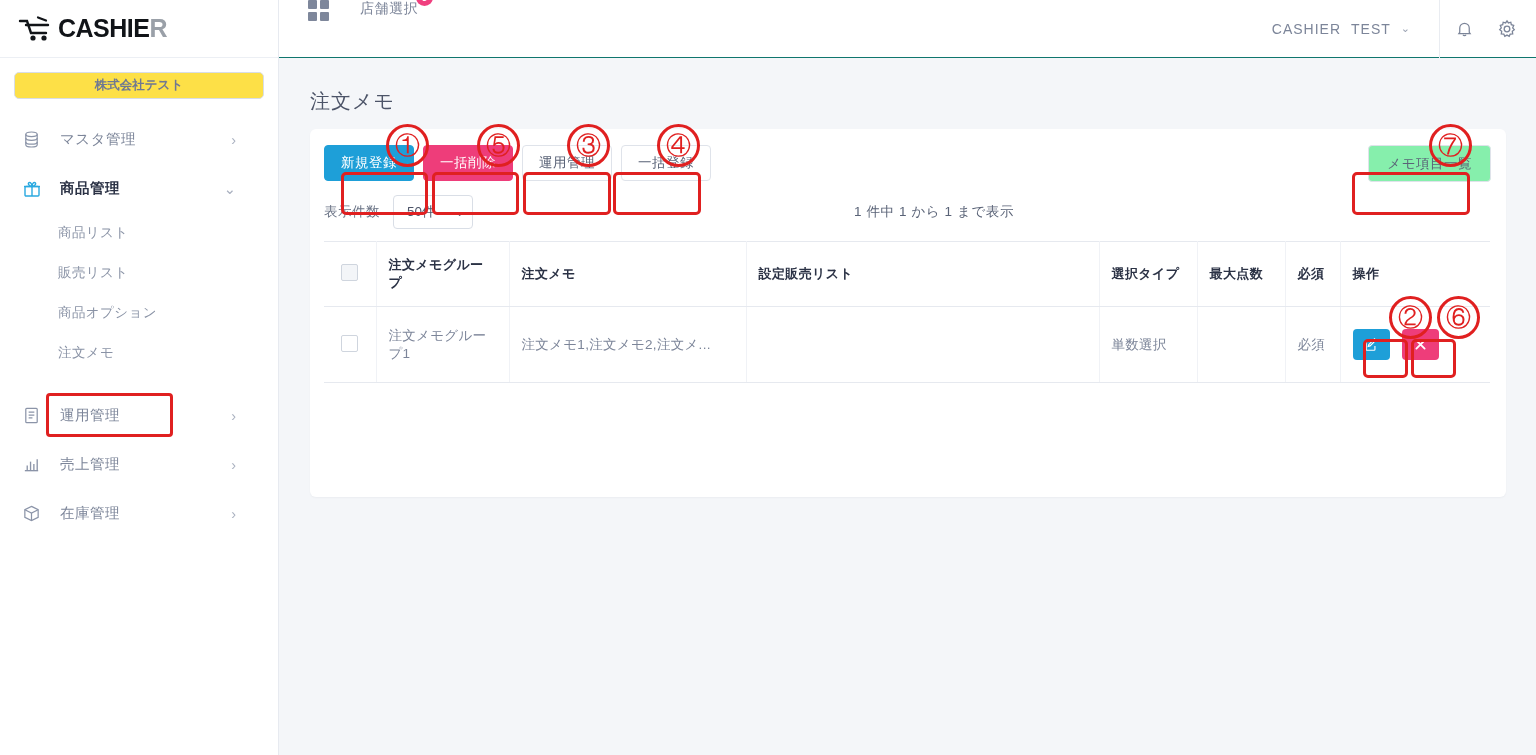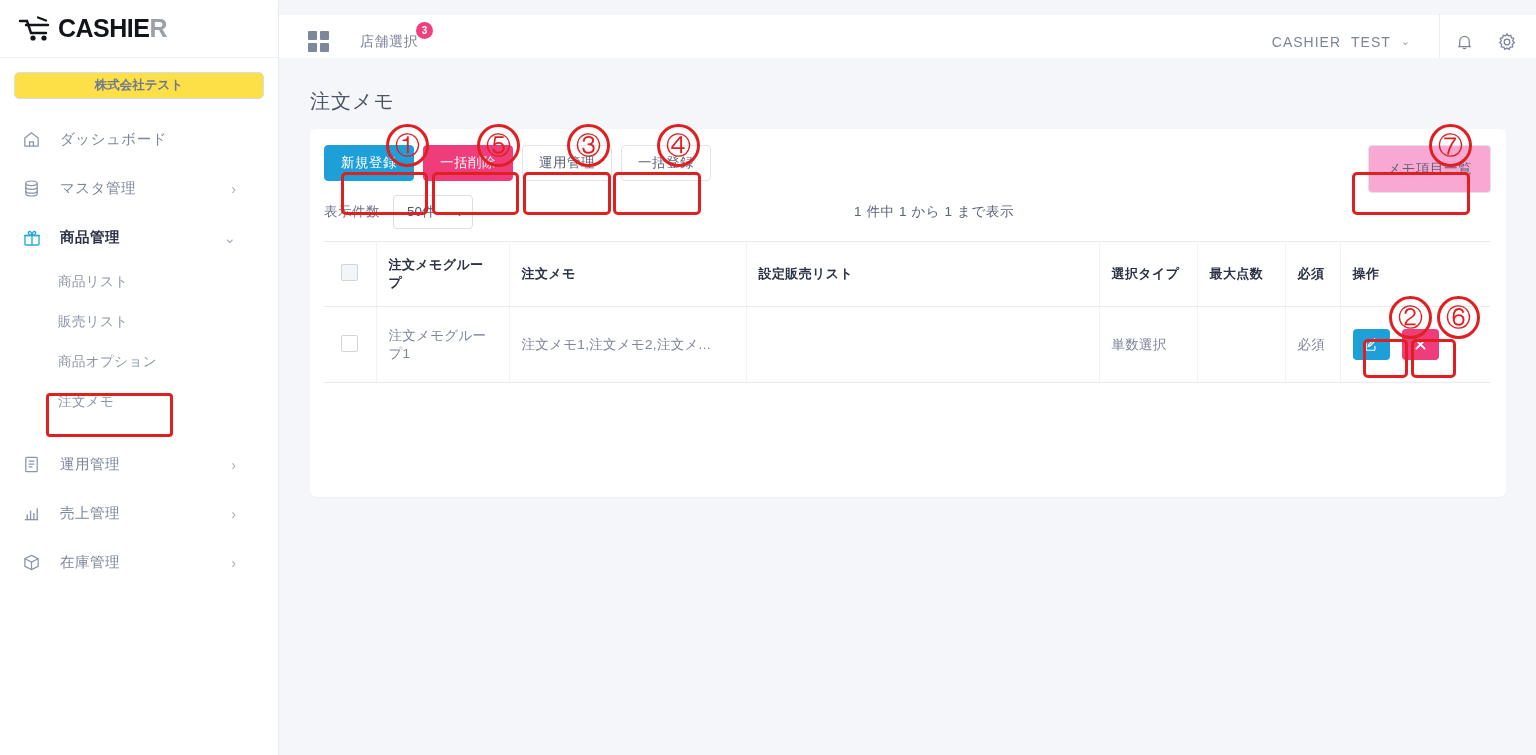--- a/index.html
+++ b/index.html
@@ -60,25 +60,25 @@
     height: 40px; padding-left: 58px;
     font-size: 13.5px; color: #8a93a6;
     letter-spacing: 0.4px;
     cursor: pointer;
   }
 
   .hl-box { position: absolute; border: 3px solid #e02020; border-radius: 4px; pointer-events: none; }
 
   
   #header {
-    position: absolute; left: 279px; top: 15px;
+    position: absolute; left: 279px; top: 0;
     width: 1257px; height: 58px;
     background: #ffffff;
-    border-bottom: 5px solid #0f766e;
-    display: flex; align-items: center;
+    border-bottom: 1px solid #0f766e;
+    display: flex; 
   }
   .grid-icon { margin-left: 29px; width: 22px; height: 22px; display:block; }
   .store-select {
     position: relative; margin-left: 30px;
     font-size: 14px; color: #7c8599; letter-spacing: 0.6px; cursor: pointer;
   }
   .badge {
     position: absolute; top: -11px; right: -15px;
     min-width: 17px; height: 17px; padding: 0 4px;
     border-radius: 9px; background: #f0407f; color: #fff;
@@ -117,22 +117,22 @@
     height: 36px; padding: 0 16px;
     border-radius: 4px; font-size: 13.5px; letter-spacing: 0.5px;
     display: flex; align-items: center; justify-content: center;
     cursor: pointer; border: 1px solid transparent; white-space: nowrap;
   }
   .btn-primary { background: #1e9fd8; color: #fff; border-color: #1e9fd8; }
   .btn-danger  { background: #ee3d7a; color: #fff; border-color: #ee3d7a; }
   .btn-outline { background: #fff; color: #5a6377; border-color: #dfe3ea; }
   .btn-memo {
     position: absolute; right: 15px; top: 16px;
-    height: 48px; padding: 0 18px;
-    background: #f9a8d4; color: #5a6377; border: 1px solid #dfe3ea; border-radius: 4px;
+    height: 37px; padding: 0 18px;
+    background: #86efac; color: #5a6377; border: 1px solid #dfe3ea; border-radius: 4px;
     font-size: 13.5px; letter-spacing: 0.5px;
     display: flex; align-items: center; cursor: pointer;
   }
 
   .perpage-row { position: absolute; left: 14px; top: 66px; display: flex; align-items: center; width: 1166px; }
   .perpage-label { font-size: 13.5px; color: #6b7486; margin-right: 13px; letter-spacing: 0.5px; }
   .select-box {
     position: relative; width: 80px; height: 34px;
     border: 1px solid #d9dee6; border-radius: 4px; background: #fff;
     display: flex; align-items: center; padding-left: 13px;
@@ -204,29 +204,20 @@
       </svg>
       <div class="brand-text"><span>CASHIE</span><span class="r">R</span></div>
     </div>
 
     <div class="company-pill">
       <span>株式会社テスト</span>
     </div>
 
     <div class="nav">
 
-      <div class="nav-item">
-        <span class="ico">
-          <svg width="19" height="19" viewBox="0 0 20 20" fill="none" stroke="currentColor" stroke-width="1.3">
-            <path d="M3 8.5 L10 3 L17 8.5 V17 H3 Z"></path>
-              <path d="M8 17 v-4.5 h4 V17"></path>
-          </svg>
-        </span>
-        <span class="label">ダッシュボード</span>
-      </div>
 
       <div class="nav-item">
         <span class="ico">
           <svg width="19" height="19" viewBox="0 0 20 20" fill="none" stroke="currentColor" stroke-width="1.3">
             <ellipse cx="10" cy="4.5" rx="6" ry="2.4"></ellipse>
               <path d="M4 4.5 v4 a6 2.4 0 0 0 12 0 v-4"></path>
             <path d="M4 8.5 v4 a6 2.4 0 0 0 12 0 v-4"></path>
               <path d="M4 12.5 v3 a6 2.4 0 0 0 12 0 v-3"></path>
           </svg>
         </span>

